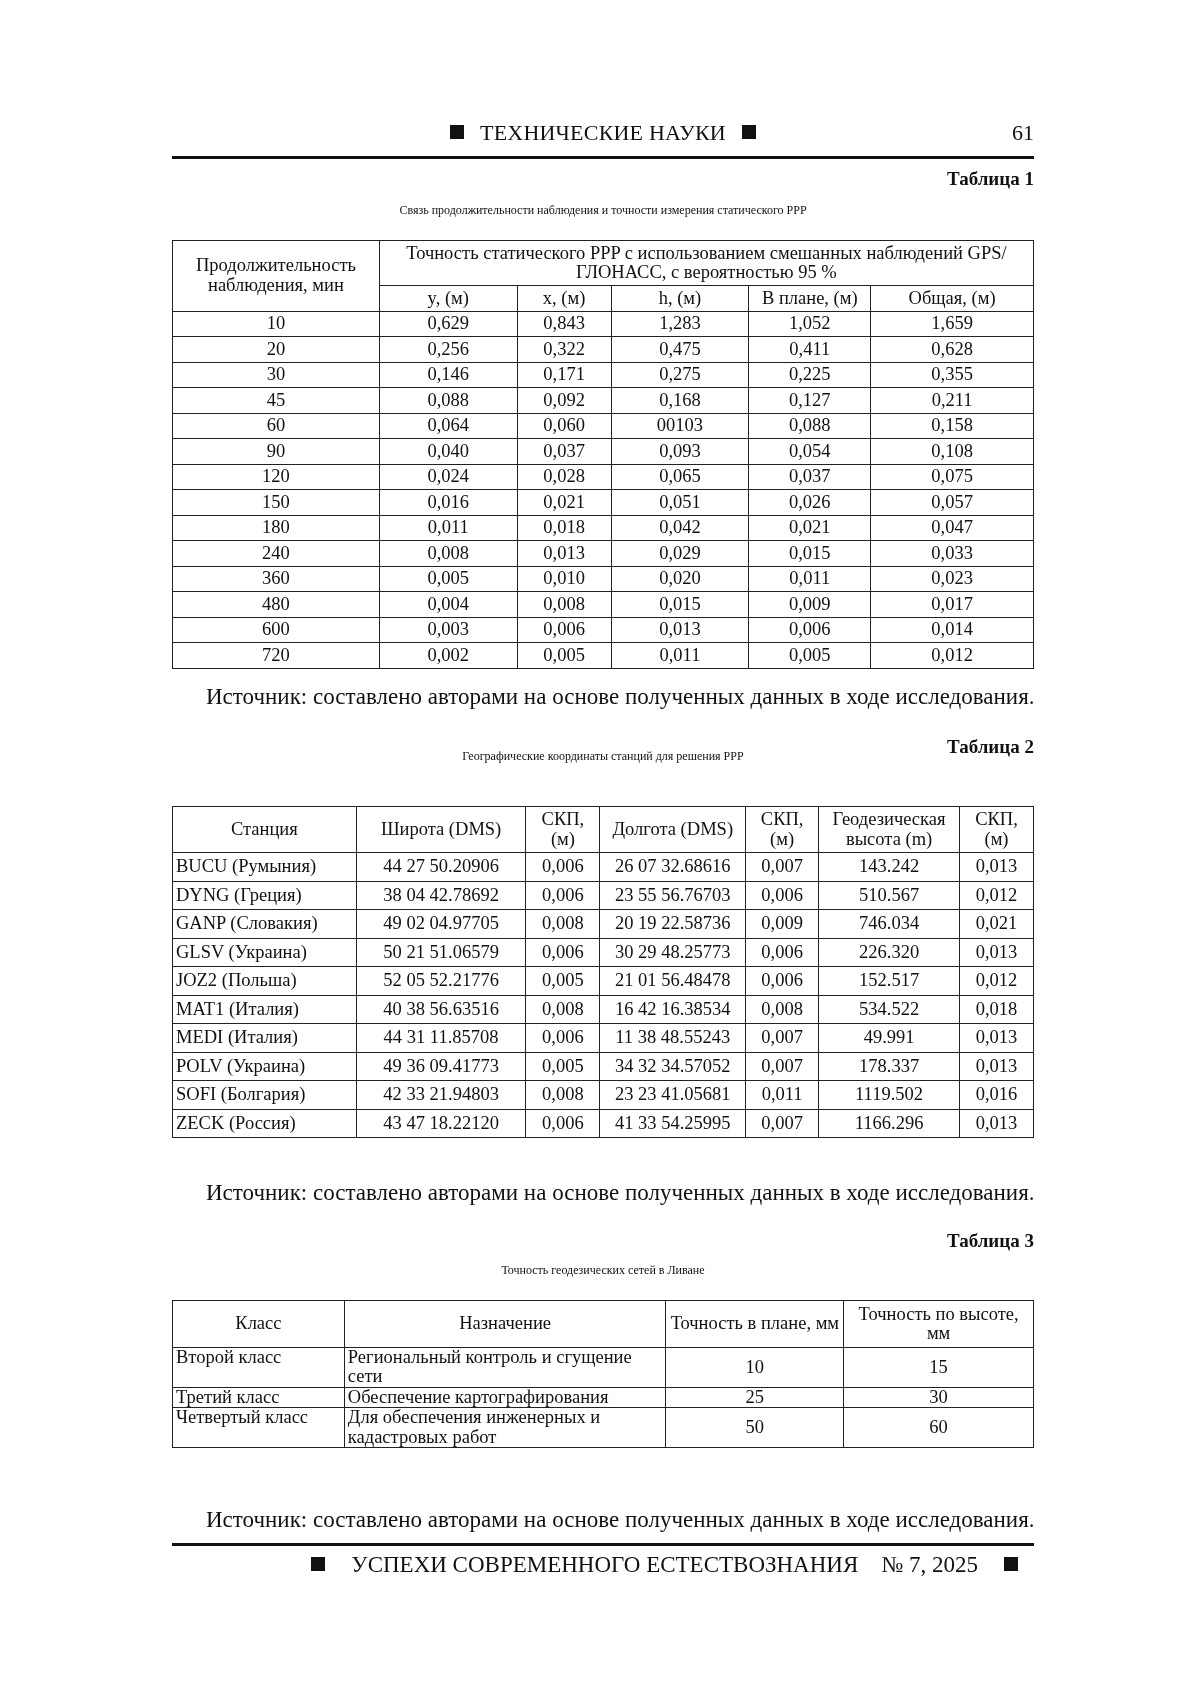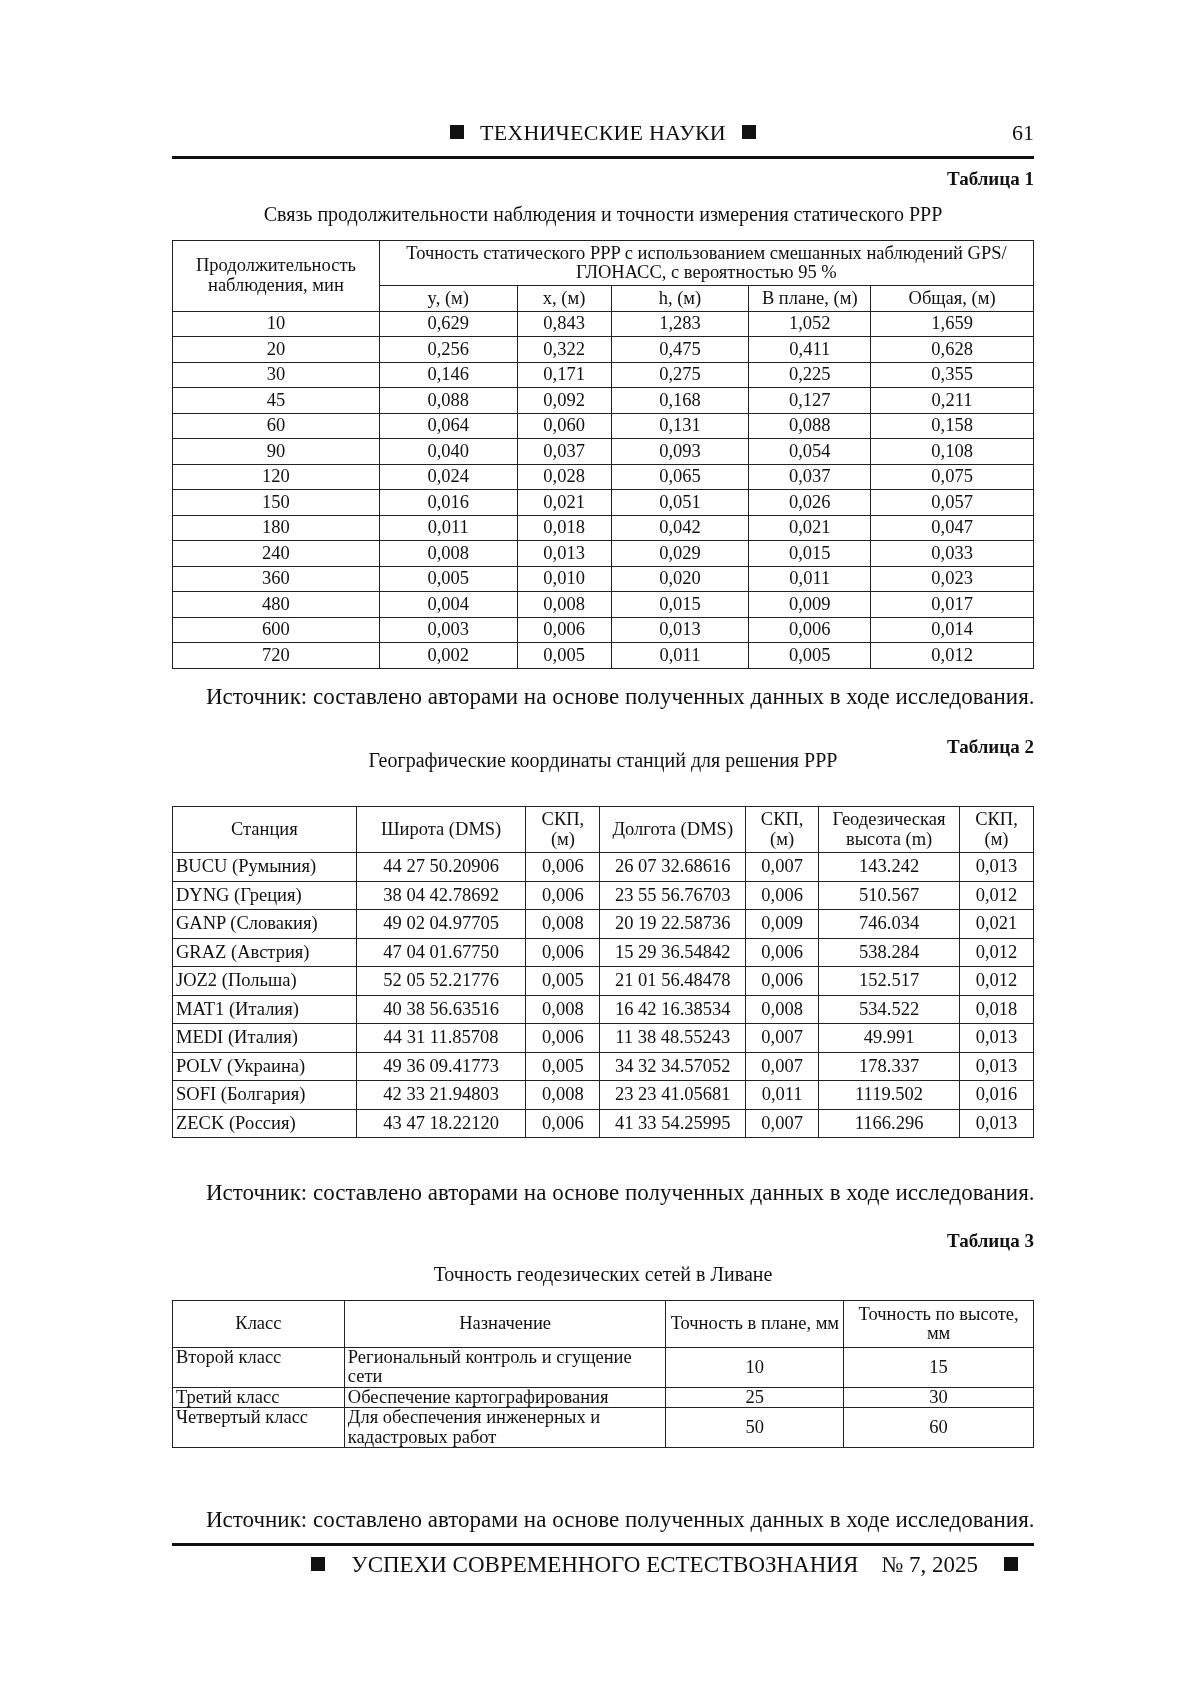--- a/index.html
+++ b/index.html
@@ -4,21 +4,21 @@
 <style>
   html, body { margin:0; padding:0; background:#fff; }
   body { width:1200px; height:1697px; position:relative; font-family:"Liberation Serif","DejaVu Serif",serif; color:#111; overflow:hidden; }
   .abs { position:absolute; }
   .running-head { left:172px; top:120px; width:862px; height:32px; font-size:22px; }
   .running-head .center { position:absolute; left:0; right:0; top:0; text-align:center; letter-spacing:0.2px; }
   .running-head .pnum { position:absolute; right:0; top:0; font-size:22px;margin-left:28px; }
   .sq { display:inline-block; width:14px; height:14px; background:#111; vertical-align:1px; margin:0 16px; }
   .rule { left:172px; width:862px; height:3px; background:#111; }
   .tlabel { right:166px; font-weight:bold; font-size:19px; }
-  .tcaption { left:172px; width:862px; text-align:center; font-size:20px; }
+  .tcaption { left:172px; width:862px; text-align:center; font-size:12px; }
   table { border-collapse:collapse; position:absolute; left:172px; width:862px; font-size:18.5px; }
   td, th { border:1.5px solid #222; padding:0 3px; font-weight:normal; line-height:1.05; }
   .num td { text-align:center; }
   .source { left:206px; font-size:23px; }
   .t1 td, .t1 th { height:24.5px; }
   .t1 th { text-align:center; }
   .t2 td, .t2 th { height:27.5px; text-align:center; }
   .t2 td.st { text-align:left; }
   .t3 th { text-align:center; height:46px; }
   .t3 td { vertical-align:top; }
@@ -90,21 +90,21 @@
         <td>0,088</td>
         <td>0,092</td>
         <td>0,168</td>
         <td>0,127</td>
         <td>0,211</td>
       </tr>
       <tr>
         <td>60</td>
         <td>0,064</td>
         <td>0,060</td>
-        <td>0,131</td>
+        <td>00103</td>
         <td>0,088</td>
         <td>0,158</td>
       </tr>
       <tr>
         <td>90</td>
         <td>0,040</td>
         <td>0,037</td>
         <td>0,093</td>
         <td>0,054</td>
         <td>0,108</td>
@@ -222,27 +222,27 @@
       <tr>
         <td class="st">GANP (Словакия)</td>
         <td>49 02 04.97705</td>
         <td>0,008</td>
         <td>20 19 22.58736</td>
         <td>0,009</td>
         <td>746.034</td>
         <td>0,021</td>
       </tr>
       <tr>
-        <td class="st">GRAZ (Австрия)</td>
-        <td>47 04 01.67750</td>
-        <td>0,006</td>
-        <td>15 29 36.54842</td>
-        <td>0,006</td>
-        <td>538.284</td>
-        <td>0,012</td>
+        <td class="st">GLSV (Украина)</td>
+        <td>50 21 51.06579</td>
+        <td>0,006</td>
+        <td>30 29 48.25773</td>
+        <td>0,006</td>
+        <td>226.320</td>
+        <td>0,013</td>
       </tr>
       <tr>
         <td class="st">JOZ2 (Польша)</td>
         <td>52 05 52.21776</td>
         <td>0,005</td>
         <td>21 01 56.48478</td>
         <td>0,006</td>
         <td>152.517</td>
         <td>0,012</td>
       </tr>

